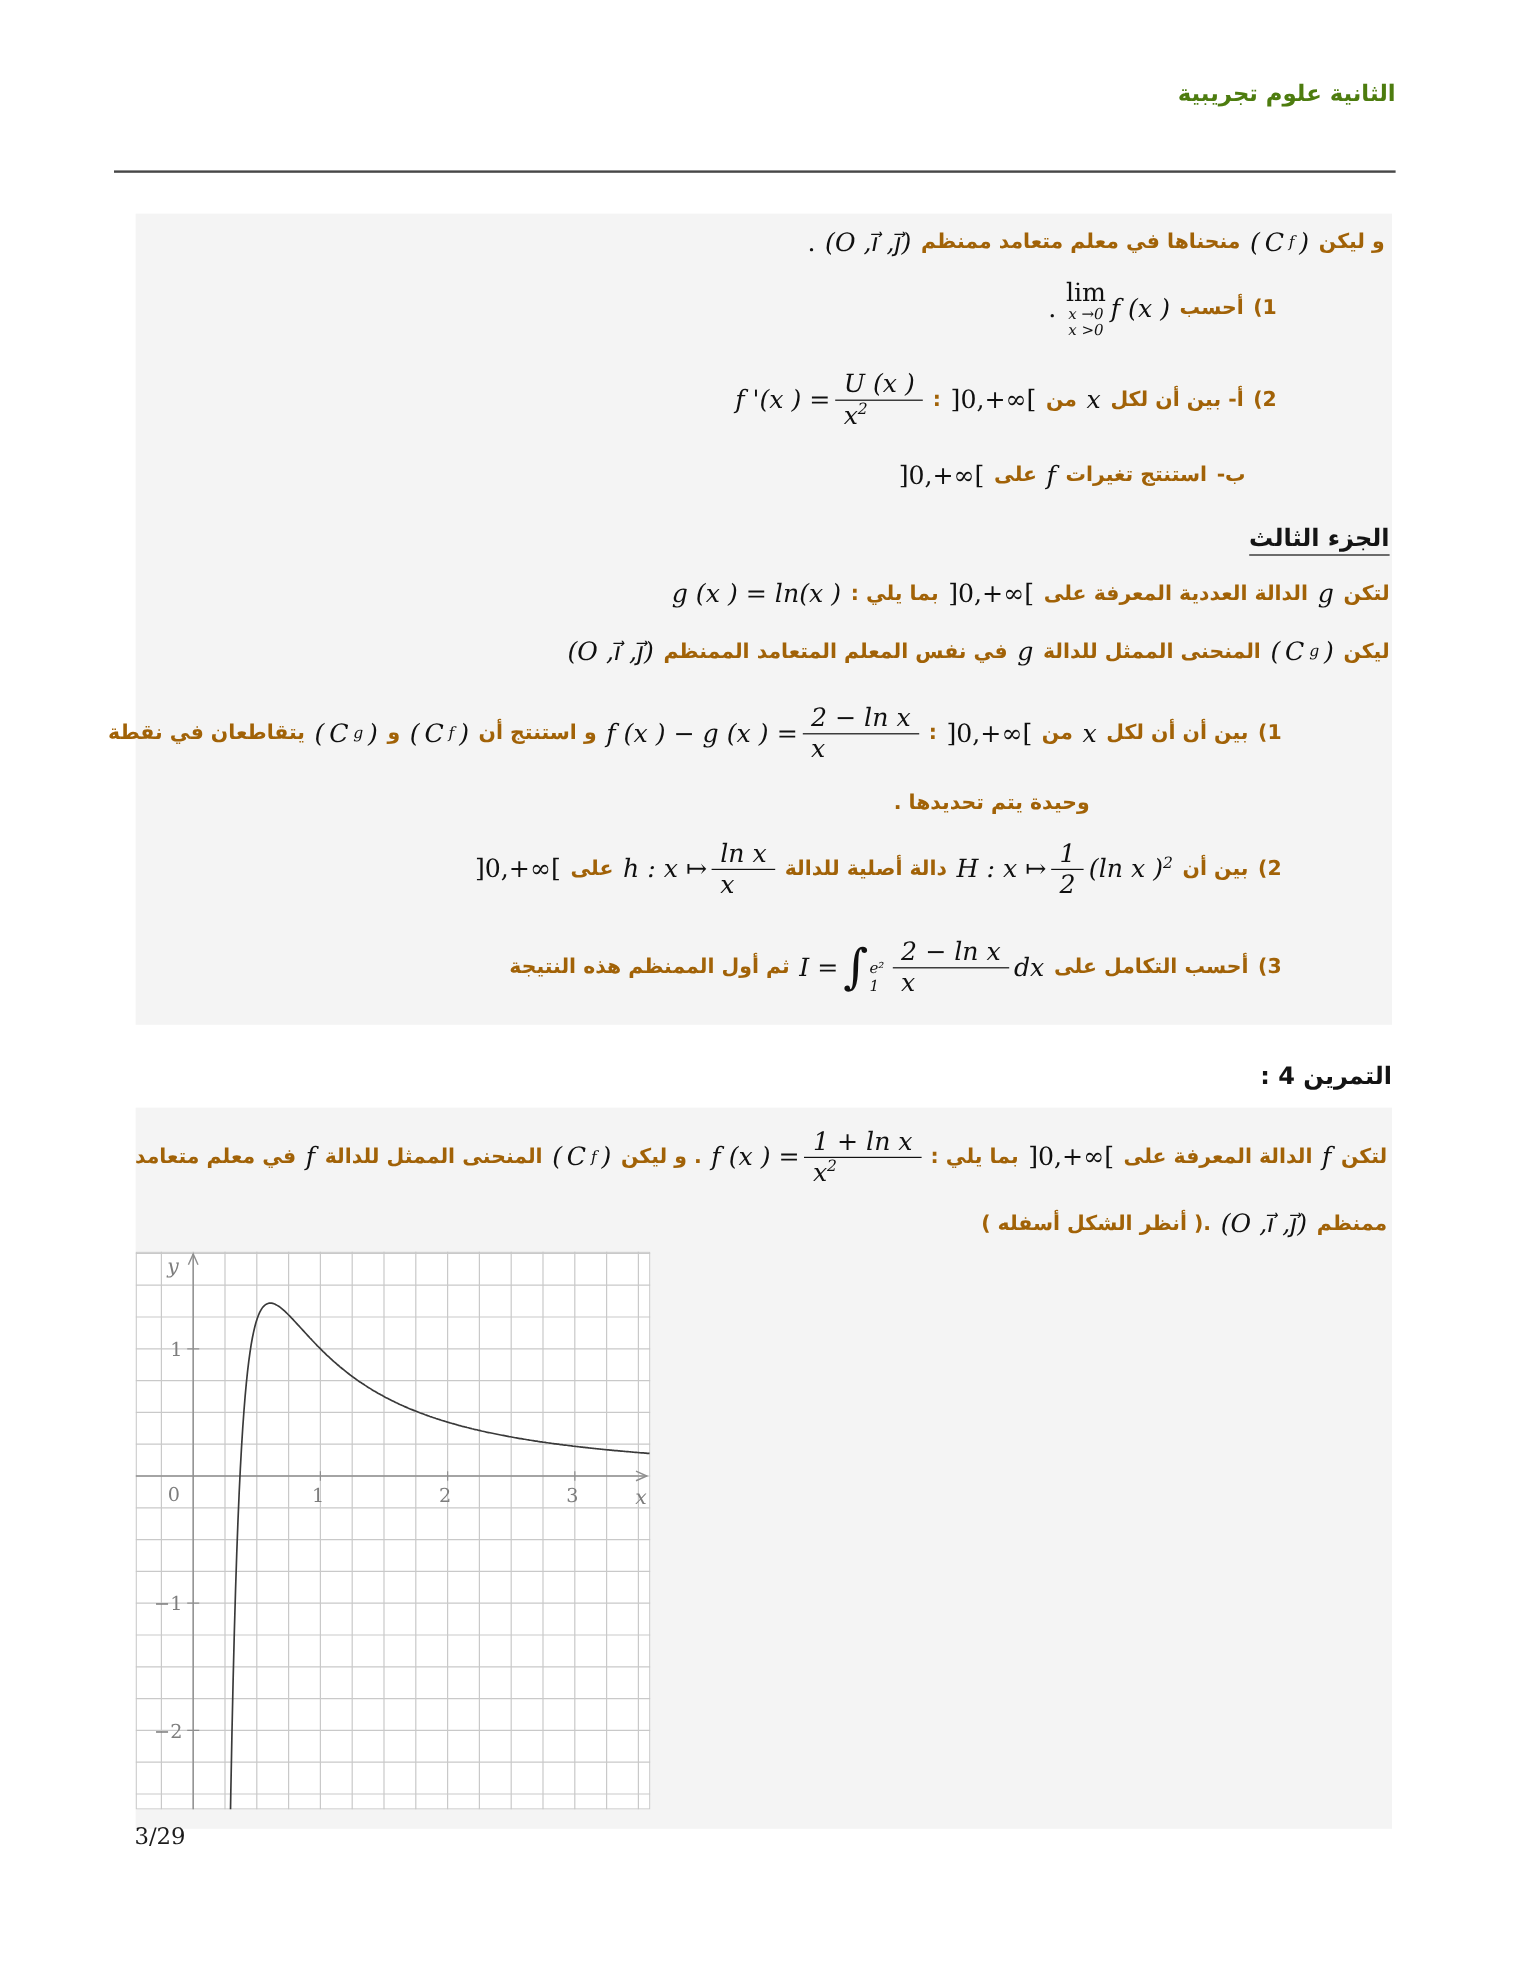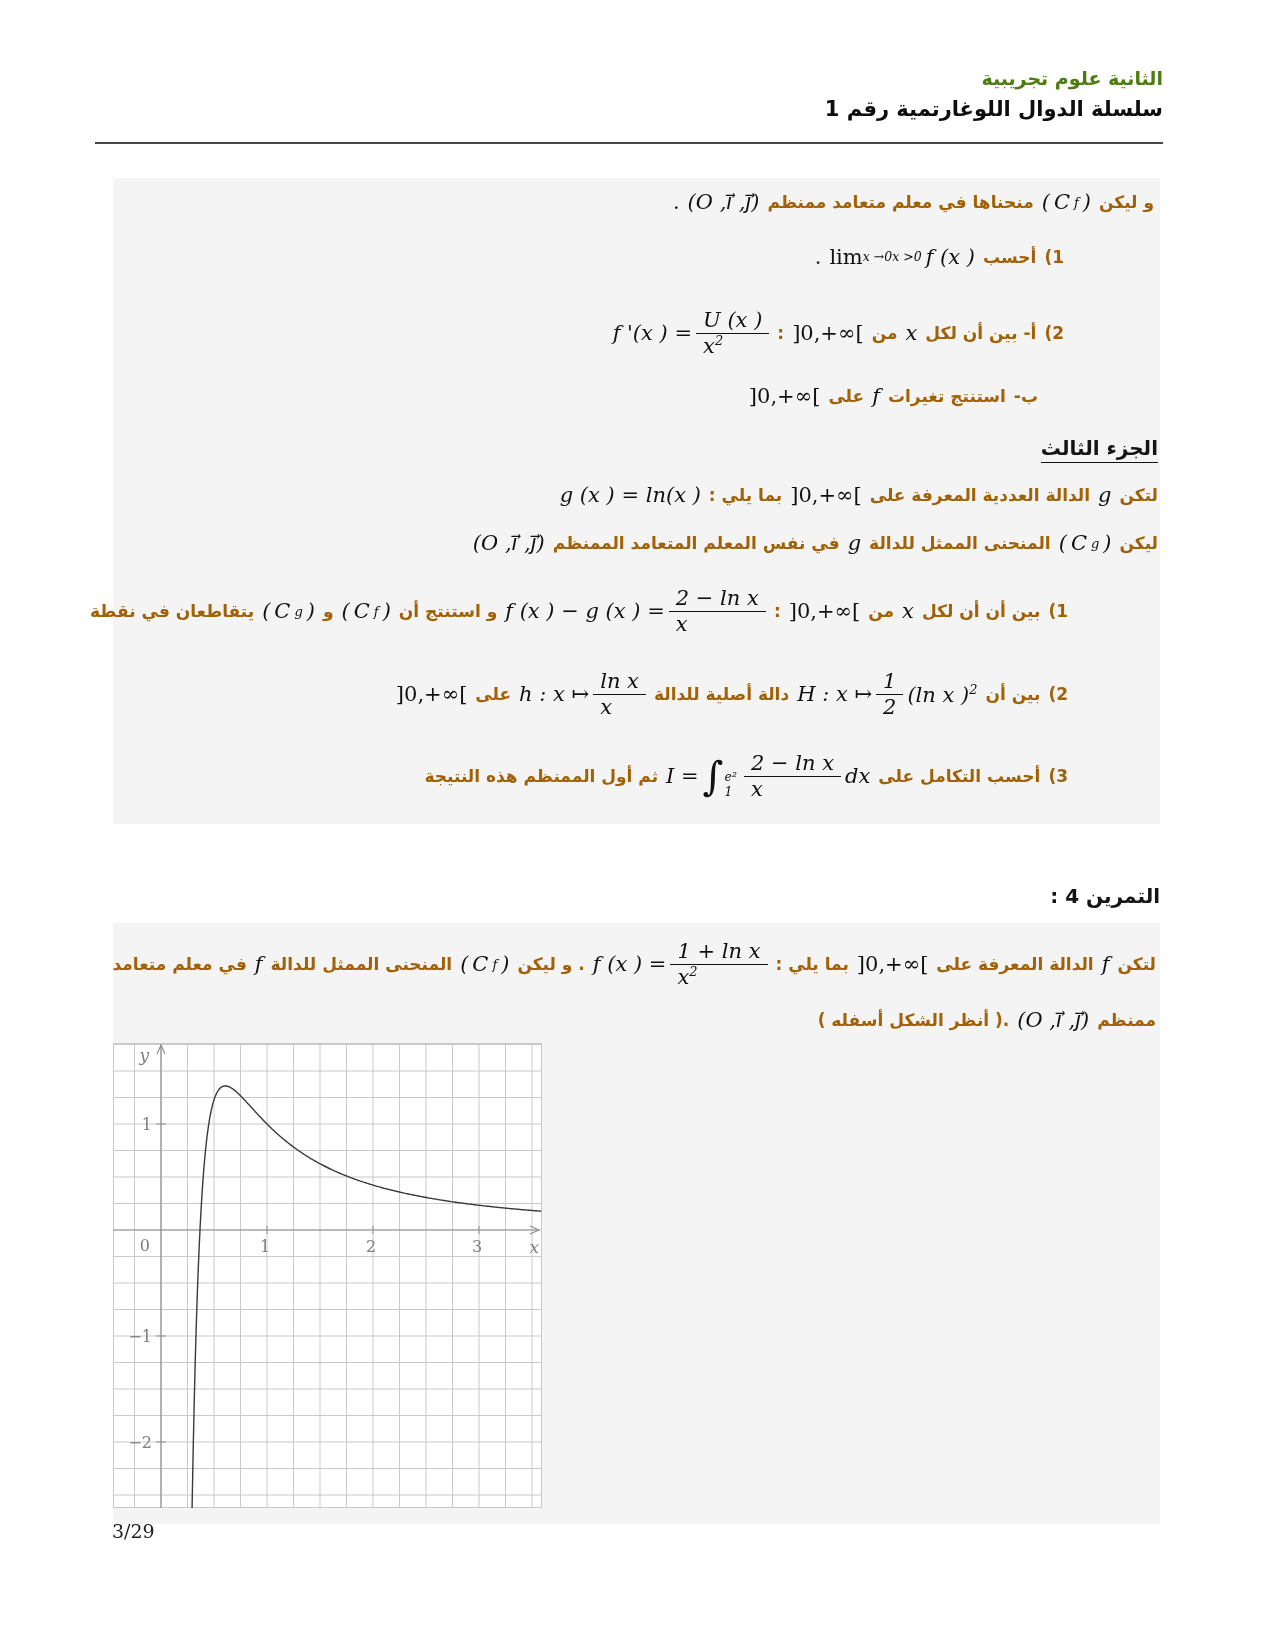--- a/index.html
+++ b/index.html
@@ -21,42 +21,41 @@
   .ar{font-weight:700;font-size:17px;color:#a16207;white-space:nowrap;}
   .m{font-family:"DejaVu Serif","DejaVu Sans",serif;font-style:italic;font-size:21px;color:#101010;white-space:nowrap;}
   .up{font-style:normal;}
   .ssub{font-size:13px;font-style:italic;}
   bdi.mrun{direction:ltr;unicode-bidi:isolate;display:inline-flex;align-items:center;column-gap:4px;}
   .frac{display:inline-flex;flex-direction:column;vertical-align:middle;line-height:1.15;}
   .frac .fnum{padding:0 7px;}
   .frac .fden{border-top:1.5px solid #111;padding:0 7px;}
   .sup{font-size:13px;vertical-align:super;font-style:italic;}
   
-  .lim{display:inline-flex;align-items:center;line-height:1.05;}
+  .lim{display:inline-flex;flex-direction:column;align-items:center;line-height:1.05;}
   .lim .l1{font-size:21px;font-style:normal;}
   .lim .l2,.lim .l3{font-size:12.5px;}
   
   .intwrap{display:inline-flex;align-items:center;}
   .intsym{font-size:40px;font-style:normal;line-height:0.9;}
   .intb{display:inline-flex;flex-direction:column;justify-content:flex-end;height:46px;font-size:12.5px;margin-left:1px;margin-right:3px;}
   .intb .bt{align-self:flex-start;}
   .intb .bb{align-self:flex-start;}
   
   .sec-h{font-size:20px;font-weight:700;display:inline-block;border-bottom:1.6px solid #111;padding-bottom:2px;}
   #ex4h{position:absolute;top:884px;right:115px;direction:rtl;font-size:20px;font-weight:700;}
   
   .graph-wrap{margin:2px 310px 0 0;width:429px;direction:ltr;}
   #footer{position:absolute;left:112px;top:1520px;font-family:"DejaVu Serif",serif;font-size:19px;color:#1c1c1c;}
 </style>
 </head>
 <body>
 
 <div id="hdr">
   <div class="h1">الثانية علوم تجريبية</div>
-  <div class="h2">سلسلة الدوال اللوغارتمية رقم 1</div>
 </div>
 <div id="rule"></div>
 
 <div class="panel" id="panel1">
 
   <div class="row" style="height:40px;padding-right:6px;">
     <span class="ar">و ليكن</span>
     <bdi class="mrun m">
         <span>(</span>
         <span>C</span>
@@ -171,20 +170,23 @@
     <span class="ar">و</span>
     <bdi class="mrun m">
         <span>(</span>
         <span>C</span>
         <sub class="ssub">g</sub>
         <span>)</span>
       </bdi>
     <span class="ar">يتقاطعان في نقطة</span>
   </div>
 
+  <div class="row" style="height:30px;padding-right:252px;">
+    <span class="ar">وحيدة يتم تحديدها .</span>
+  </div>
 
   <div class="row" style="height:80px;padding-right:92px;">
     <span class="ar">2)</span>
     <span class="ar">بين أن</span>
     <bdi class="mrun m">
       <span>H : x ↦</span>
       <span class="frac">
         <span class="fnum">1</span>
         <span class="fden">2</span>
       </span>

